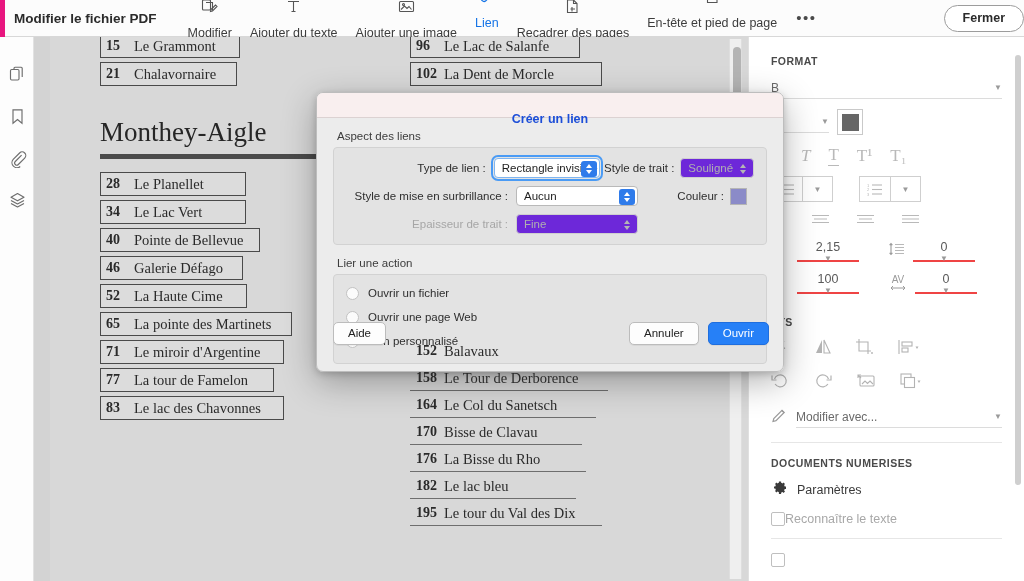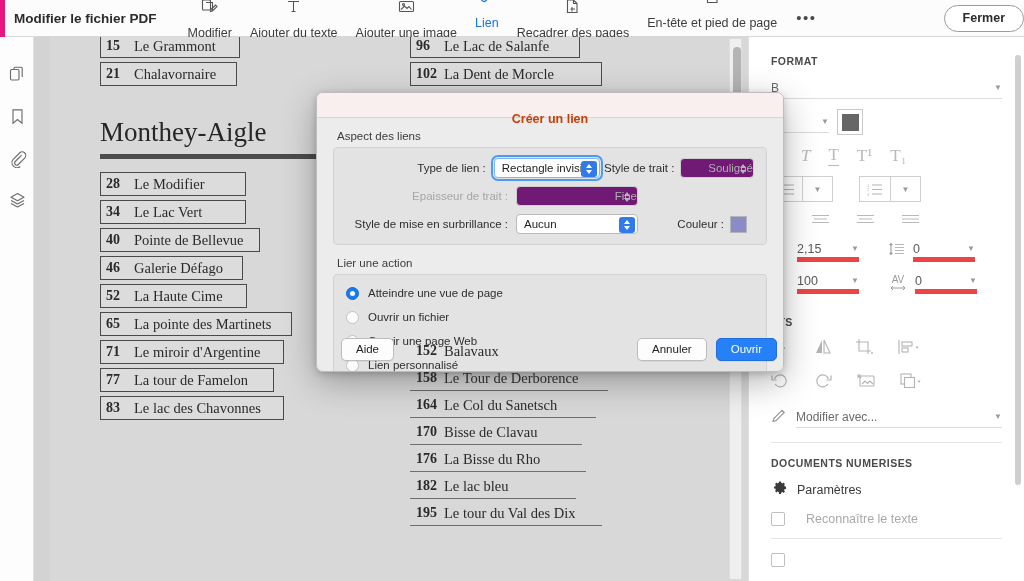--- a/index.html
+++ b/index.html
@@ -151,29 +151,29 @@
   .t-icons { display: flex; gap: 18px; padding-left: 30px; color: #b9b9b9; align-items: flex-end; }
   .t-ico { font-family: "Liberation Serif", serif; font-size: 17px; color: #b9b9b9; }
   .t-ico.ul { border-bottom: 1.5px solid #b9b9b9; }
   .seg {
     display:flex; align-items:center; border:1px solid #cfcfcf; height: 26px;
   }
   .seg .cell { display:flex; align-items:center; justify-content:center; width:30px; height:100%; }
   .seg .cell + .cell { border-left:1px solid #cfcfcf; }
   .align-icons { display:flex; gap: 26px; padding-left: 40px; }
   .num-field {
-    width: 62px; border-bottom:5px solid #ef4444; height: 22px;
-    display:flex; align-items:center; justify-content:space-between; font-size:12.5px; color:#5a5a5a;
+    width: 62px; border-bottom:2px solid #ef4444; height: 22px;
+    display:flex; align-items:center; justify-content:space-between; font-size:12.5px; color:#5a5a5a;flex-direction:column;
   }
   .tool-row { display:flex; gap: 22px; padding: 0 22px; margin-bottom: 12px; color:#a9a9a9; align-items:center;}
   .chk { width: 14px; height: 14px; border: 1px solid #bfbfbf; background:#fff; border-radius:2px; }
   .rp-divider { height:1px; background:#e6e6e6; margin: 14px 22px; }
   .gear-row { display:flex; align-items:center; gap:9px; padding: 0 22px; margin-bottom: 12px; }
   .gear-row .label { font-size: 12.5px; color: #3a3a3a; }
-  .chk-row { display:flex; align-items:center; gap:21px; padding: 0 22px; margin-bottom: 12px; }
+  .chk-row { display:flex; align-items:center; gap:0; padding: 0 22px; margin-bottom: 12px; }
   .chk-row .label { font-size: 12.5px; color: #a8a8a8; }
   .rp-scrollbar {
     position:absolute; right: 2px; top: 0px; width: 8px; height: 544px; background: transparent;
   }
   .rp-scrollbar .thumb { position:absolute; left:1px; top: 18px; width:6px; height: 430px; background:#cfcfcf; border-radius:3px; }
 
   
   .dlg-shadow {
     position: absolute; left: 316px; top: 92px; width: 468px; height: 280px;
     border-radius: 7px;
@@ -184,41 +184,41 @@
     background: #ececec;
     border: 1px solid #bdbdbd;
     border-radius: 7px;
     overflow: hidden;
   }
   .dlg-titlebar {
     height: 25px; background: #f9efef;
     border-bottom: 1px solid #dcd2d2;
     display:flex; align-items:center; justify-content:center;
   }
-  .dlg-title { font-size: 12.5px; font-weight: bold; color: #c2410c; margin-top: 28px; }
+  .dlg-title { font-size: 12.5px; font-weight: bold; color: #1d4ed8; margin-top: 28px; }
   .dlg-body { padding: 12px 16px 0 16px; }
   .grp-label { font-size: 11.5px; color: #3c3c3c; margin: 0 0 5px 4px; }
   .grp-box {
     background: #e3e3e3; border: 1px solid #d2d2d2; border-radius: 4px;
     padding: 10px 12px;
   }
   .f-row { display:flex; align-items:center; margin-bottom: 8px; }
   .f-row:last-child { margin-bottom: 0; }
   .f-label { font-size: 11.5px; color: #2e2e2e; text-align: right; }
   .f-label.dim { color: #a6a6a6; }
   .select {
     position: relative; height: 20px; background: #ffffff;
     border: 1px solid #b9b9b9; border-radius: 4px;
     font-size: 11.5px; color: #1e1e1e;
     display:flex; align-items:center; padding-left: 7px;
   }
   .select.focused {
     outline: 2px solid #4a9bf5; outline-offset: 1px; border-color:#7fb5f0;
   }
-  .select.disabled { background: #701a75; border-color:#cfcfcf; color:#b0b0b0;justify-content:flex-end; }
+  .select.disabled { background: #6d28d9; border-color:#cfcfcf; color:#b0b0b0; }
   .sel-arrows {
     position: absolute; right: 2px; top: 2px; width: 16px; height: 16px;
     background: #2f7bea; border-radius: 3px;
     display:flex; flex-direction:column; align-items:center; justify-content:center; gap:2px;
   }
   .sel-arrows .up { width:0;height:0;border-left:3px solid transparent;border-right:3px solid transparent;border-bottom:4px solid #fff;}
   .sel-arrows .dn { width:0;height:0;border-left:3px solid transparent;border-right:3px solid transparent;border-top:4px solid #fff;}
   .sel-arrows.gray { background: transparent; }
   .sel-arrows.gray .up { border-bottom-color:#b5b5b5; }
   .sel-arrows.gray .dn { border-top-color:#b5b5b5; }
@@ -228,22 +228,22 @@
   .radio {
     width: 13px; height: 13px; border-radius: 50%;
     border: 1px solid #c2c2c2; background: #fbfbfb;
     display:flex; align-items:center; justify-content:center;
   }
   .radio.sel { background: #167bf4; border-color:#1168d8; }
   .radio.sel .dot { width: 5px; height: 5px; border-radius: 50%; background:#fff; }
   .radio-label { font-size: 11.5px; color: #2e2e2e; }
 
   .dlg-footer {
-    position:absolute; left:0; bottom: 0; width: 468px; height: 44px;
-    display:flex; align-items:center; padding: 0 16px; margin-left: 8px;
+    position:absolute; left:0; bottom: 16px; width: 468px; height: 44px;
+    display:flex; align-items:center; padding: 0 16px;
   }
   .btn {
     border: 1px solid #bcbcbc; border-radius: 5px; background: #fdfdfd;
     font-size: 11.5px; color: #222; padding: 4px 14px 5px 14px;
     box-shadow: 0 1px 0 rgba(0,0,0,0.05);
   }
   .btn.primary { background: #2680f7; border-color:#1f6ede; color:#fff; }
   .spacer { flex: 1; }
   .gap8 { width: 9px; }
 </style>
@@ -381,21 +381,21 @@
               <span class="toc-num">21</span>
               <span class="toc-name">Chalavornaire</span>
             </div>
           </div>
         <div class="doc-heading">Monthey-Aigle</div>
         <div class="doc-rule"></div>
         <div id="left-rest-rows">
             <div class="toc-row">
               <div class="toc-box" style="width: 146px;"></div>
               <span class="toc-num">28</span>
-              <span class="toc-name">Le Modifier</span>
+              <span class="toc-name">Le Planellet</span>
             </div>
             <div class="toc-row">
               <div class="toc-box" style="width: 146px;"></div>
               <span class="toc-num">34</span>
               <span class="toc-name">Le Lac Vert</span>
             </div>
             <div class="toc-row">
               <div class="toc-box" style="width: 160px;"></div>
               <span class="toc-num">40</span>
               <span class="toc-name">Pointe de Bellevue</span>
@@ -736,54 +736,48 @@
           <div class="select disabled" style="width:84px">
             <span>Souligné</span>
             <span class="sel-arrows gray">
                 <i class="up"></i>
                 <i class="dn"></i>
               </span>
           </div>
         </div>
 
         <div class="f-row">
-          <span class="f-label dim" style="width:162px">Epaisseur de trait :</span>
-          <div class="select disabled" style="width:122px; margin-left:8px">
-            <span>Fine</span>
-            <span class="sel-arrows gray">
-                <i class="up"></i>
-                <i class="dn"></i>
-              </span>
-          </div>
-        </div>
-
-        <div class="f-row">
           <span class="f-label" style="width:162px">Style de mise en surbrillance :</span>
           <div class="select" style="width:122px; margin-left:8px">
             <span>Aucun</span>
             <span class="sel-arrows">
                 <i class="up"></i>
                 <i class="dn"></i>
               </span>
           </div>
           <span class="f-label" style="width:92px; padding-right:6px">Couleur :</span>
           <div class="color-chip" style="background: rgb(139, 139, 200);"></div>
         </div>
 
+        <div class="f-row">
+          <span class="f-label dim" style="width:162px">Epaisseur de trait :</span>
+          <div class="select disabled" style="width:122px; margin-left:8px">
+            <span>Fine</span>
+            <span class="sel-arrows gray">
+                <i class="up"></i>
+                <i class="dn"></i>
+              </span>
+          </div>
+        </div>
+
       </div>
 
       <div class="grp-label" style="margin-top:12px">Lier une action</div>
       <div class="grp-box" style="padding:8px 12px">
         <div id="radio-list">
-            <div class="radio-row">
-              <span class="radio sel">
-                <i class="dot"></i>
-              </span>
-              <span class="radio-label">Atteindre une vue de page</span>
-            </div>
             <div class="radio-row">
               <span class="radio"></span>
               <span class="radio-label">Ouvrir un fichier</span>
             </div>
             <div class="radio-row">
               <span class="radio"></span>
               <span class="radio-label">Ouvrir une page Web</span>
             </div>
             <div class="radio-row">
               <span class="radio"></span>

